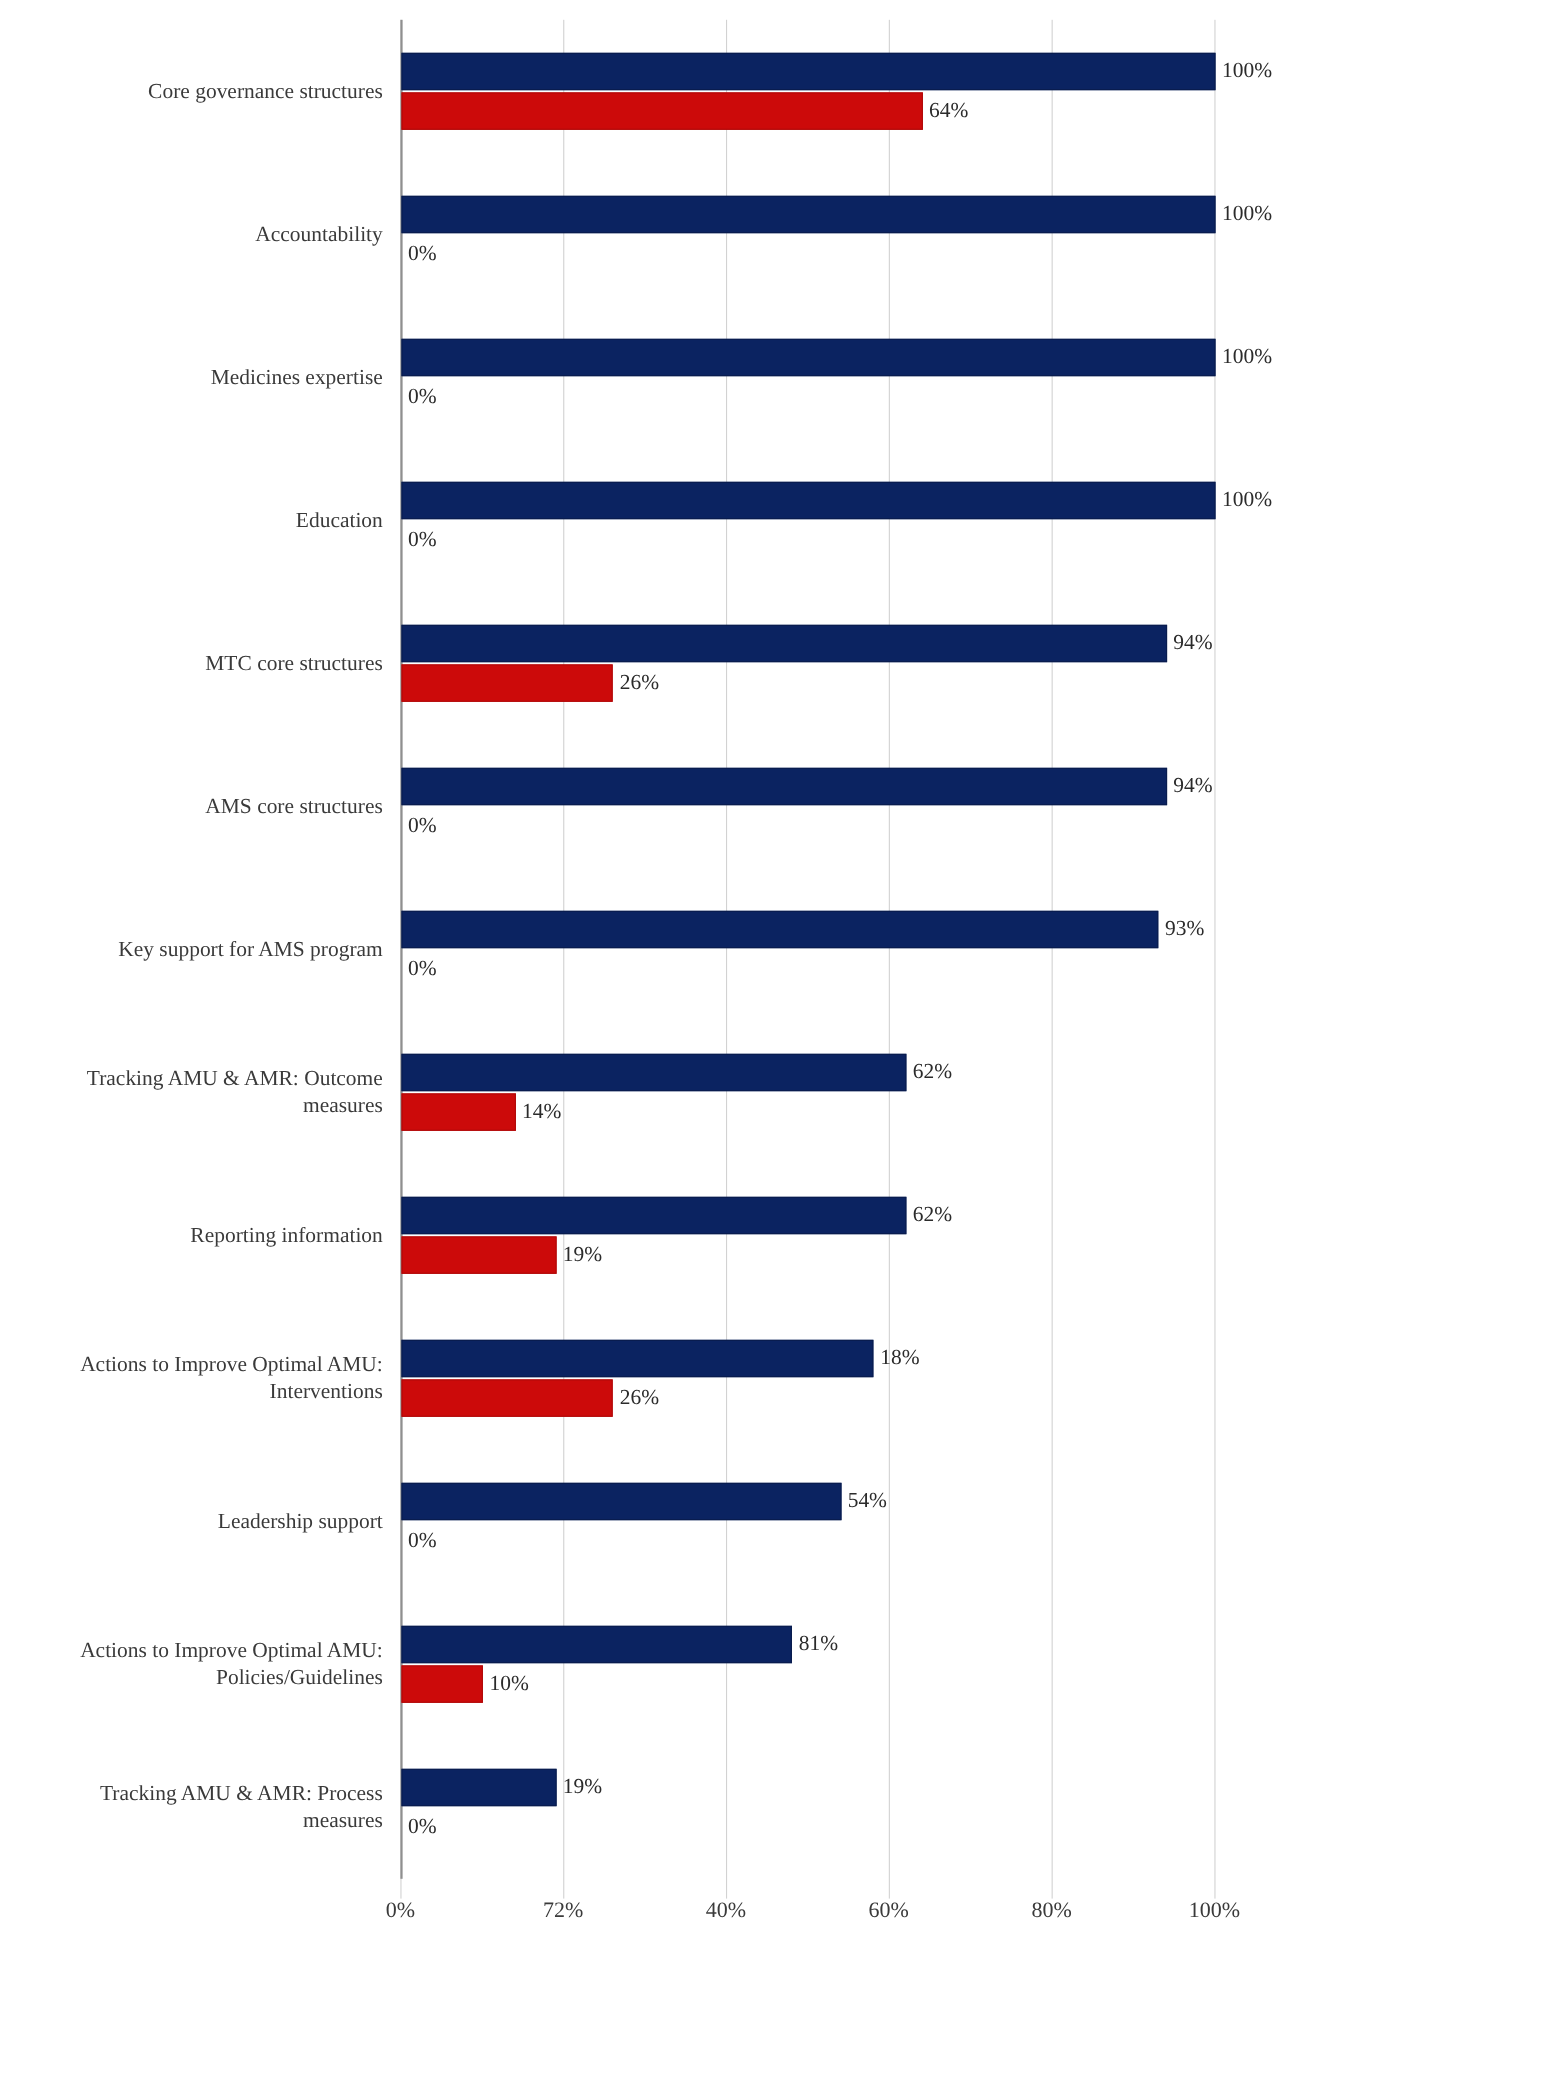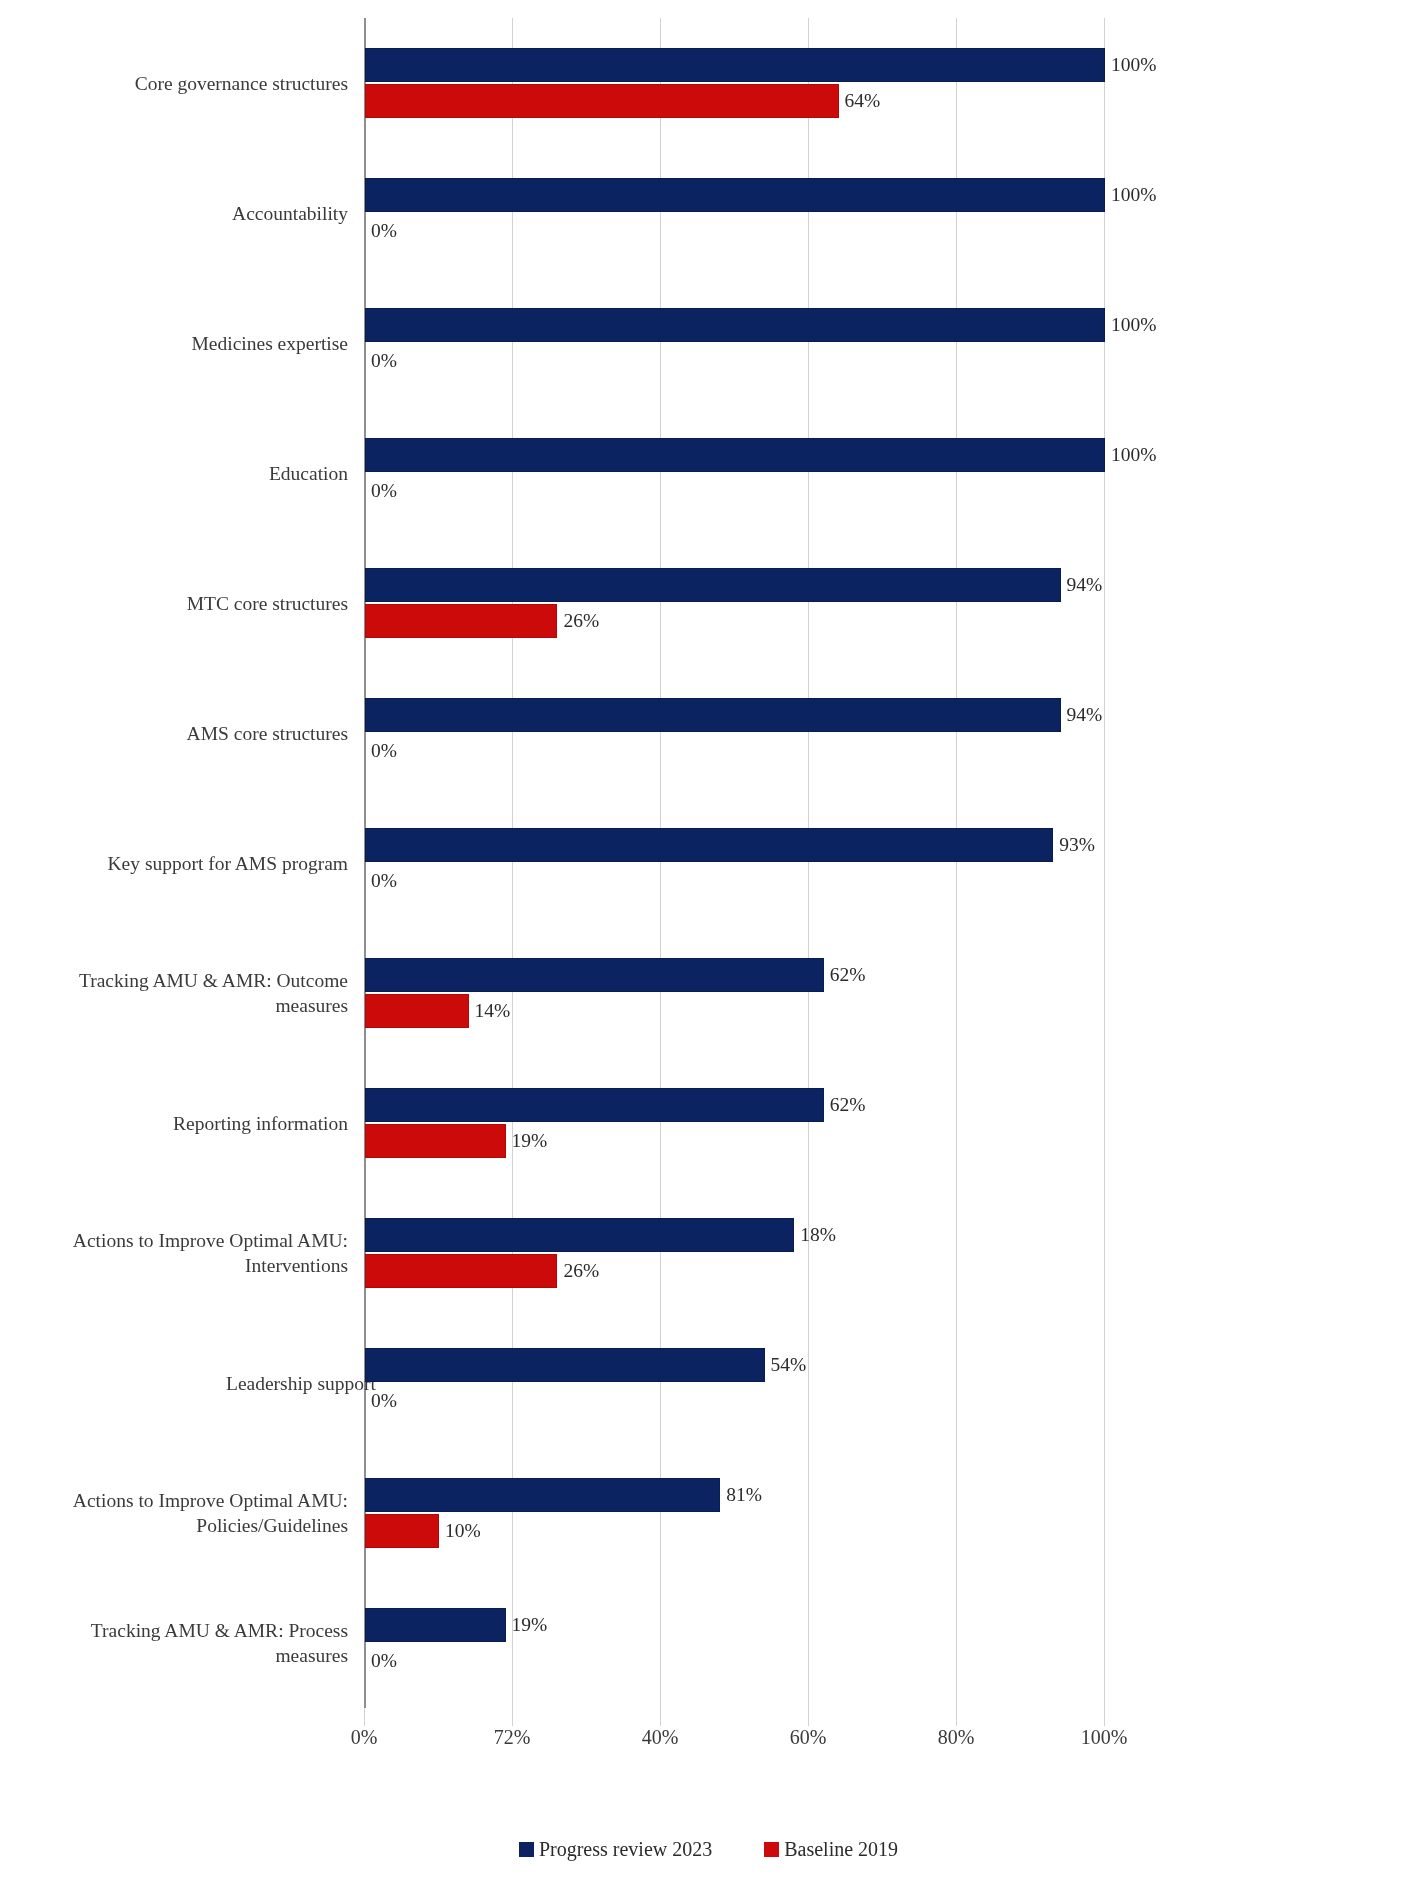--- a/index.html
+++ b/index.html
@@ -158,21 +158,21 @@
         <div class="bar-value" style="top: 66px; left: 505.6px;">19%</div>
       </div>
       <div class="cat-row" style="top: 1188px; height: 130px;">
         <div class="cat-label" style="top: 40px;"><span>Actions to Improve Optimal AMU:</span><span class="l2">Interventions</span></div>
         <div class="bar s2023" style="top: 30px; width: 429.2px;"></div>
         <div class="bar-value" style="top: 30px; left: 794.2px;">18%</div>
         <div class="bar s2019" style="top: 66px; width: 192.4px;"></div>
         <div class="bar-value" style="top: 66px; left: 557.4px;">26%</div>
       </div>
       <div class="cat-row" style="top: 1318px; height: 130px;">
-        <div class="cat-label" style="top: 52.5px; padding-left: 28px;"><span>Leadership support</span></div>
+        <div class="cat-label" style="top: 52.5px;"><span>Leadership support</span></div>
         <div class="bar s2023" style="top: 30px; width: 399.6px;"></div>
         <div class="bar-value" style="top: 30px; left: 764.6px;">54%</div>
         <div class="bar-value" style="top: 66px; left: 365px;">0%</div>
       </div>
       <div class="cat-row" style="top: 1448px; height: 130px;">
         <div class="cat-label" style="top: 40px;"><span>Actions to Improve Optimal AMU:</span><span class="l2">Policies/Guidelines</span></div>
         <div class="bar s2023" style="top: 30px; width: 355.2px;"></div>
         <div class="bar-value" style="top: 30px; left: 720.2px;">81%</div>
         <div class="bar s2019" style="top: 66px; width: 74px;"></div>
         <div class="bar-value" style="top: 66px; left: 439px;">10%</div>
@@ -187,15 +187,14 @@
 
   <div id="xticks">
       <div class="xtick-label" style="left: 364px;">0%</div>
       <div class="xtick-label" style="left: 512px;">72%</div>
       <div class="xtick-label" style="left: 660px;">40%</div>
       <div class="xtick-label" style="left: 808px;">60%</div>
       <div class="xtick-label" style="left: 956px;">80%</div>
       <div class="xtick-label" style="left: 1104px;">100%</div>
     </div>
 
-  <div id="legend"><span class="legend-item"><span class="legend-swatch navy"></span><span class="legend-text">Progress review 2023</span></span><span class="legend-item"><span class="legend-swatch red"></span><span class="legend-text">Baseline 2019</span></span></div>
 
 </div>
 
 </body></html>

